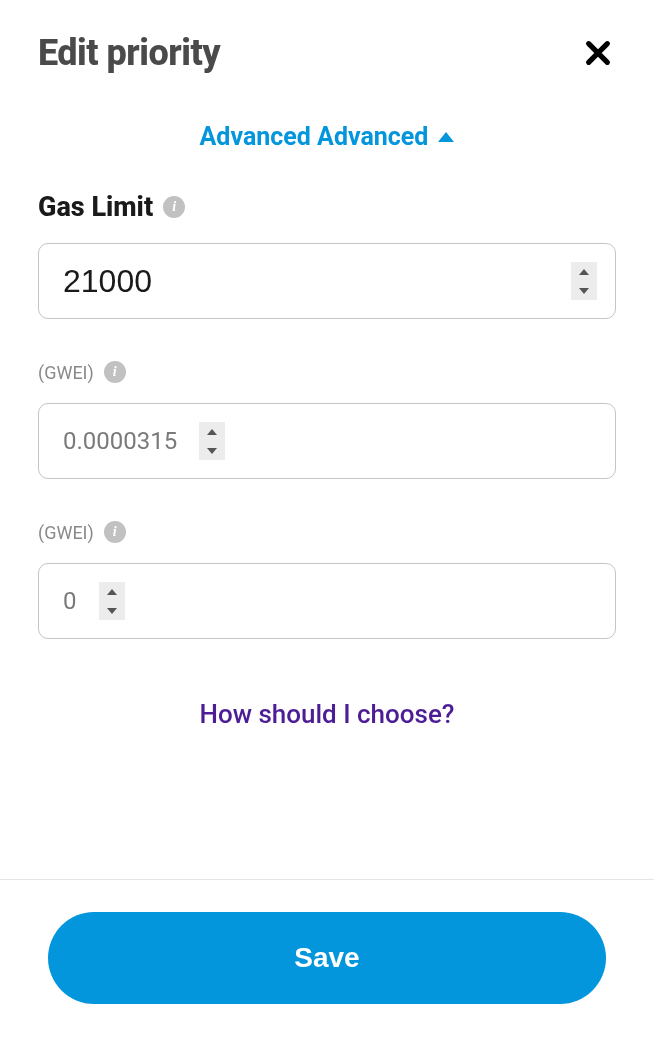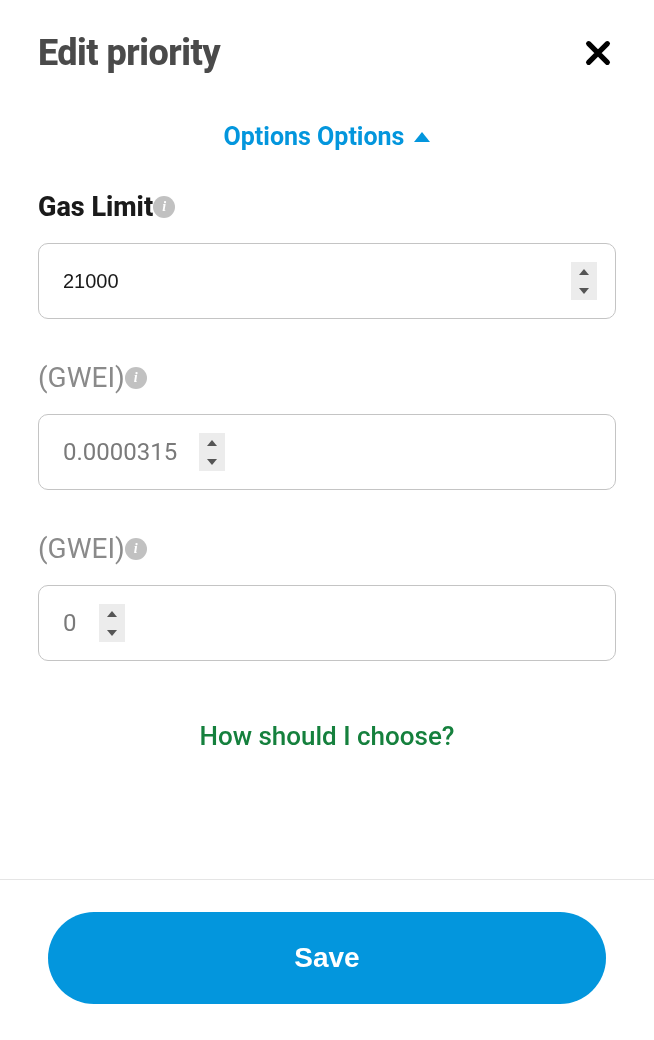--- a/index.html
+++ b/index.html
@@ -65,30 +65,30 @@
     .content {
       padding: 0 38px;
       flex: 1;
     }
     .field-group {
       margin-bottom: 42px;
     }
     .field-label-row {
       display: flex;
       align-items: center;
-      gap: 0;
+      gap: 10px;
       margin-bottom: 20px;
     }
     .field-label {
       font-size: 27px;
       font-weight: 800;
       color: #1a1a1a;
     }
     .field-unit {
-      font-size: 28px;
+      font-size: 18px;
       font-weight: 400;
       color: #8a8a8a;
     }
     .info-icon {
       width: 22px;
       height: 22px;
       border-radius: 50%;
       background: #c1c1c1;
       color: #fff;
       font-size: 14px;
@@ -104,21 +104,21 @@
     .input-wrapper {
       border: 1px solid #c4c4c4;
       border-radius: 10px;
       display: flex;
       align-items: center;
       padding: 0 18px 0 24px;
       height: 76px;
     }
     .input-value {
       flex: 1;
-      font-size: 20px;
+      font-size: 32px;
       font-weight: 400;
       color: #1a1a1a;
       border: none;
       outline: none;
       background: transparent;
     }
     .input-secondary {
       font-size: 24px;
       color: #7a7a7a;
       margin-right: 22px;
@@ -153,21 +153,21 @@
       border-right: 5px solid transparent;
       border-top: 6px solid #555;
     }
     .help-link {
       text-align: center;
       padding: 18px 0 30px 0;
     }
     .help-link-text {
       font-size: 26px;
       font-weight: 500;
-      color: #15803d;
+      color: #4c1d95;
       cursor: pointer;
     }
     .footer {
       border-top: 1px solid #e5e5e5;
       padding: 32px 48px 36px 48px;
     }
     .save-btn {
       width: 100%;
       height: 92px;
       background: #0396dd;
@@ -188,21 +188,21 @@
     <div class="title">Edit priority</div>
     <div class="close-btn">
       <svg viewBox="0 0 24 24">
         <path d="M4 4 L20 20 M20 4 L4 20" stroke="#000" stroke-width="4.5" stroke-linecap="round"></path>
       </svg>
     </div>
   </div>
 
   <div class="advanced-toggle">
     <span class="advanced-toggle-text">
-      <span>Options Options</span>
+      <span>Advanced Advanced</span>
       <span class="caret-up"></span>
     </span>
   </div>
 
   <div class="content">
 
     <div class="field-group">
       <div class="field-label-row">
         <span class="field-label">Gas Limit</span>
         <span class="info-icon">i</span>

